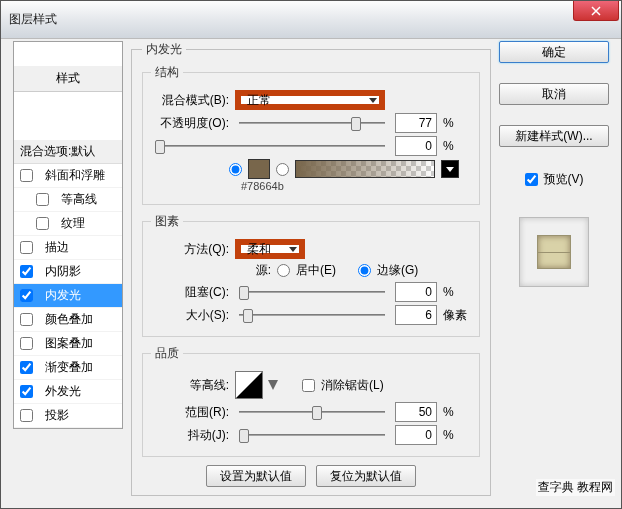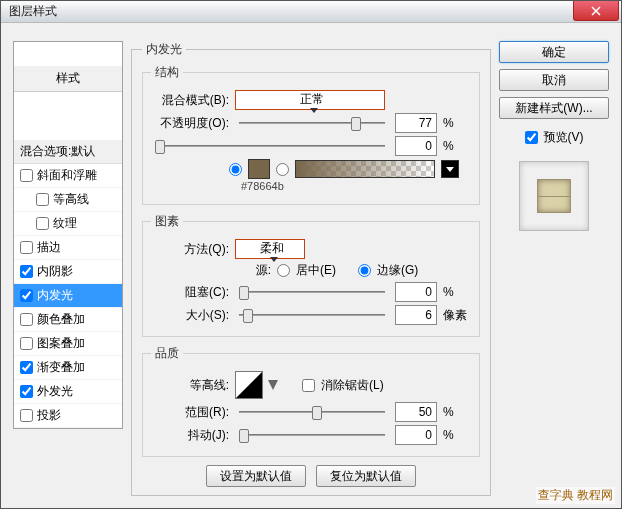--- a/index.html
+++ b/index.html
@@ -1,63 +1,63 @@
 <!DOCTYPE html>
 <html><head>
 <meta charset="utf-8">
 <style>
 * { box-sizing: border-box; margin: 0; padding: 0; font-family: "Microsoft YaHei", SimSun, sans-serif; font-size: 12px; }
 body { background: #e8e8e8; width: 622px; height: 509px; }
 .window { width: 622px; height: 509px; background: #f0f0f0; border: 1px solid #555; position: relative; }
-.titlebar { height: 22px; background: linear-gradient(180deg, #fdfdfd 0%, #e5e8ec 50%, #d0d6dd 100%); display: flex; align-items: center; padding: 0 8px; border-bottom: 1px solid #bbb; position: relative; }
+.titlebar { height: 38px; background: linear-gradient(180deg, #fdfdfd 0%, #e5e8ec 50%, #d0d6dd 100%); display: flex; align-items: center; padding: 0 8px; border-bottom: 1px solid #bbb; position: relative; }
 .titlebar-text { font-size: 12px; color: #222; }
 .closebtn { position: absolute; right: 2px; top: 0; width: 46px; height: 20px; background: linear-gradient(180deg,#e67,#c33); color: #fff; display:flex;align-items:center;justify-content:center; border-bottom-left-radius:3px;border-bottom-right-radius:3px;border:1px solid #a22;border-top:none; }
 .closebtn svg { width:10px;height:10px; }
 .body { position:absolute; top:30px; left:0; right:0; bottom:0; padding:10px 12px 12px 12px; display:flex; gap:8px; }
 .left { width:110px; }
 .stylelist { border:1px solid #a0a0a0; background:#fff; }
 .stylelist .hdr { background:#f0f0f0; padding:4px 6px; border-bottom:1px solid #ccc; text-align:center;margin-top:24px; }
 .stylelist .blendrow { background:#f0f0f0; padding:3px 6px; border-bottom:1px solid #ddd;margin-top:48px; }
-.stylelist .row { padding:3px 11px 3px 6px; display:flex; align-items:center; gap:4px; border-bottom:1px solid #f2f2f2; cursor:default; }
+.stylelist .row { padding:3px 11px 3px 6px; display:flex; align-items:center; gap:12px; border-bottom:1px solid #f2f2f2; cursor:default; }
 .stylelist .row.selected { background:#3399ff; color:#fff; }
 .stylelist .row input[type=checkbox]{ width:13px;height:13px; }
 .stylelist .row.indent { padding-left:22px; }
 .mid { flex:1; }
 fieldset.outer { border:1px solid #c0c0c0; padding:6px 10px 10px 10px; height:100%; position:relative; }
 fieldset.outer > legend { padding:0 4px; color:#333; }
 fieldset.inner { border:1px solid #d0d0d0; padding:6px 8px 8px 8px; margin-bottom:8px; }
 fieldset.inner > legend { padding:0 4px; color:#333; }
 .frow { display:flex; align-items:center; margin:3px 0; gap:6px; }
 .lbl { width:78px; text-align:right; }
-.combo { display:inline-flex; align-items:center; border:1px solid #c2410c; background:#fff; height:20px; padding:0 2px 0 6px;flex-direction:column; }
+.combo { display:inline-flex; align-items:center; border:6px solid #c2410c; background:#fff; height:20px; padding:0 2px 0 6px; }
 .combo .arrow { margin-left:4px; }
 .arrow { display:inline-block; width:0;height:0;border-left:4px solid transparent;border-right:4px solid transparent;border-top:5px solid #333; }
 .slider { flex:1; height:18px; position:relative; margin:0 4px; }
 .slider .track { position:absolute; top:8px; left:0; right:0; height:2px; background:#aaa; box-shadow:inset 0 1px 1px rgba(0,0,0,.3); }
 .slider .thumb { position:absolute; top:3px; width:10px; height:14px; background:#e8e8e8; border:1px solid #777; border-radius:2px; }
 .numbox { width:42px; height:20px; border:1px solid #888; background:#fff; text-align:right; padding:2px 4px; }
 .pct { width:28px; }
 .colorradio { display:flex; align-items:center; gap:6px; }
 .swatch { width:22px; height:20px; border:1px solid #333; display:inline-block; }
 .gradient { width:140px; height:18px; border:1px solid #333; display:inline-block; background:
   linear-gradient(90deg, #78664b 0%, rgba(120,102,75,0) 100%),
   repeating-conic-gradient(#ccc 0 25%, #fff 0 50%) 0 0/10px 10px;
 }
 .gradbtn { width:18px;height:18px;border:1px solid #333;background:#000;display:inline-flex;align-items:center;justify-content:center; }
 .gradbtn .a { border-top-color:#fff; }
 .contour { width:28px;height:28px;border:1px solid #777;background:linear-gradient(135deg,#fff 49%,#000 51%); display:inline-block; }
 .btnrow { display:flex; gap:10px; justify-content:center; margin-top:6px; }
 .btn { min-width:100px; height:22px; border:1px solid #888; background:linear-gradient(#fdfdfd,#e0e0e0); display:inline-flex; align-items:center; justify-content:center; padding:0 10px; border-radius:2px; cursor:default; }
-.right { width:110px; display:flex; flex-direction:column; gap:6px; align-items:center; }
+.right { width:110px; display:flex; flex-direction:column; gap:20px; align-items:center; }
 .right .btn { width:100%; }
 .preview { width:70px; height:70px; background:#f0f0f0; border:1px solid #bbb; box-shadow:inset 0 0 6px rgba(0,0,0,.2); display:flex; align-items:center; justify-content:center; margin-top:6px; }
 .preview .box { width:34px;height:34px; background:#d9d2a8; border:1px solid #9a9270; box-shadow: inset 0 0 6px rgba(120,102,75,.8); position:relative; }
 .preview .box::after { content:""; position:absolute; left:0; right:0; top:50%; height:1px; background:#9a9270; }
 .hex { font-size:11px; color:#444; margin-left:90px; margin-top:-2px; margin-bottom:4px; }
-.watermark { position:absolute; right:6px; bottom:4px; color:#a16207; font-size:12px; background:rgba(255,255,255,0.6); padding:0 2px; }
+.watermark { position:absolute; right:6px; bottom:12px; color:#000000; font-size:12px; background:rgba(255,255,255,0.6); padding:0 2px; }
 </style>
 </head>
 <body>
 
 <div class="window">
   <div class="titlebar">
     <span class="titlebar-text">图层样式</span>
     <div class="closebtn">
       <svg viewBox="0 0 10 10">
           <path d="M1 1 L9 9 M9 1 L1 9" stroke="#fff" stroke-width="1.5"></path>

